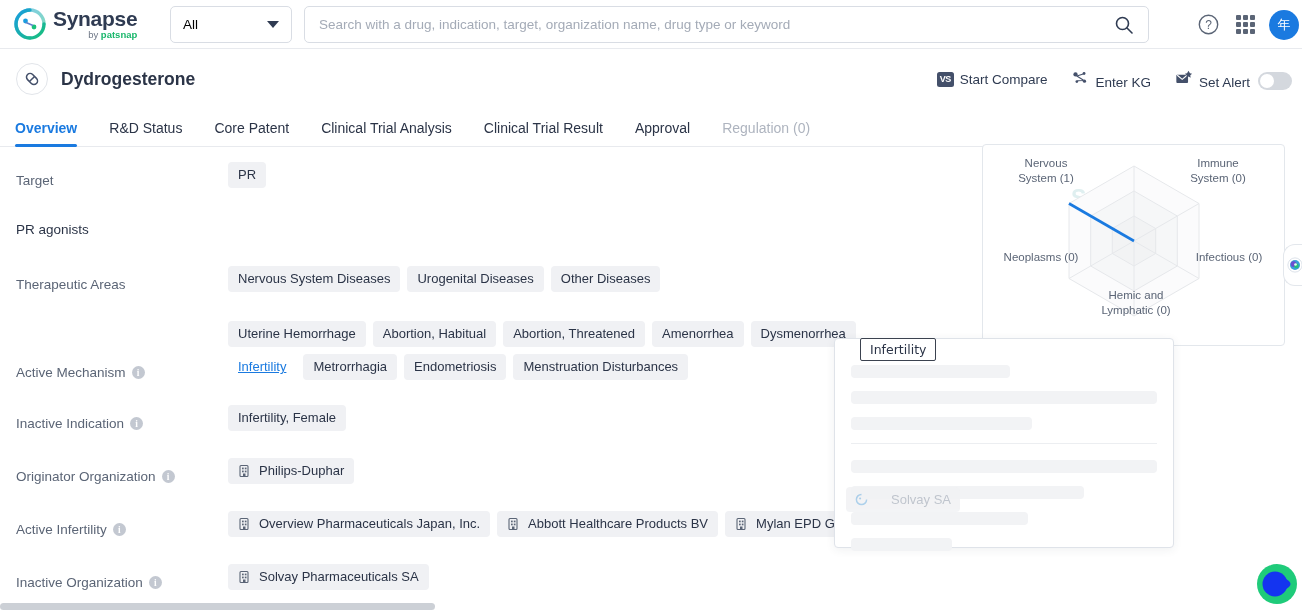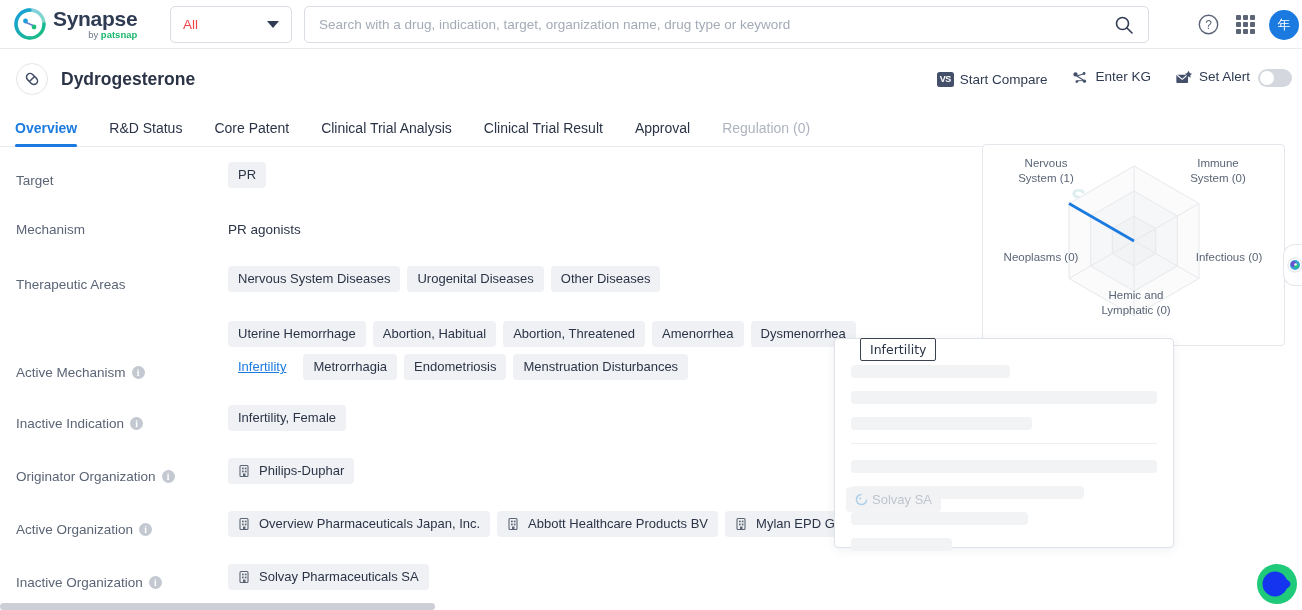--- a/index.html
+++ b/index.html
@@ -27,21 +27,21 @@
   .logo-sub {
     font-size: 9.5px; color: #6d7685; display: block; margin-top: 1px; text-align: right;
   }
   .logo-sub b { color: #1ab76c; font-weight: bold; }
 
   .scope-select {
     position: absolute; left: 170px; top: 6px;
     width: 122px; height: 37px;
     border: 1px solid #d9dde4; border-radius: 5px; background: #fff;
     display: flex; align-items: center; padding: 0 12px;
-    font-size: 13.5px; color: #ef4444; cursor: pointer; gap: 24px;
+    font-size: 13.5px; color: #000000; cursor: pointer; gap: 24px;
   }
   .scope-select .caret {
     margin-left: auto;
     width: 0; height: 0;
     border-left: 6px solid transparent; border-right: 6px solid transparent;
     border-top: 7px solid #2f3b52;
   }
   .searchbox {
     position: absolute; left: 304px; top: 6px;
     width: 845px; height: 37px;
@@ -76,21 +76,21 @@
     border: 1px solid #e2e5ea; display: flex; align-items: center; justify-content: center;
     flex: 0 0 32px;
   }
   .drug-name {
     margin-left: 13px; font-size: 17.5px; font-weight: bold; color: #2b3447;
   }
   .drug-actions {
     position: absolute; right: 10px; top: 0; height: 60px;
     display: flex; align-items: center; gap: 24px;
   }
-  .act { display: flex; align-items: flex-start; gap: 6px; font-size: 13.5px; color: #2f3b52; cursor: pointer; }
+  .act { display: flex; align-items: flex-end; gap: 6px; font-size: 13.5px; color: #2f3b52; cursor: pointer; }
   .vs-badge {
     width: 17px; height: 15px; background: #44506a; border-radius: 2.5px; color: #fff;
     font-size: 9px; font-weight: bold; display: flex; align-items: center; justify-content: center;
     letter-spacing: -0.5px;
   }
   .toggle {
     width: 34px; height: 18px; border-radius: 9px; background: #d4d8de;
     position: relative; cursor: pointer; margin-left: 2px;
   }
   .toggle::after {
@@ -158,21 +158,21 @@
   .skeleton-card {
     position: absolute; left: 834px; top: 338px; width: 340px; height: 210px;
     background: #fff; border: 1px solid #dfe3e9; border-radius: 4px;
     box-shadow: 0 2px 10px rgba(40,50,70,0.07); padding: 14px 16px;
   }
   .sk { background: #f2f3f5; border-radius: 4px; height: 13px; margin-bottom: 13px; }
   .sk-divider { height: 1px; background: #eceef1; margin: 6px 0 16px 0; }
   .ghost-chip {
     position: absolute; left: 11px; top: 148px; background: #f1f2f4; border-radius: 4px;
     padding: 5px 9px; font-size: 13px; color: #b6bcc6;
-    display: inline-flex; align-items: center; gap: 3px; opacity: .85;
+    display: inline-flex; align-items: center; gap: 22px; opacity: .85;
   }
   .tooltip {
     position: absolute; left: 860px; top: 338px;
     background: #fff; border: 1px solid #3b424f; border-radius: 2px;
     padding: 3px 9px; font-size: 12.5px; color: #2b3447;
     font-family: "DejaVu Sans", sans-serif;
   }
 
   
   .side-tab {
@@ -314,23 +314,20 @@
         <span>Target</span>
       </div>
     <div class="row-val">
       <span class="chip">
           <span>PR</span>
         </span>
     </div>
   </div>
 
   <div class="row" style="margin-top:29px">
-    <div class="row-label">
-        <span>Mechanism</span>
-      </div>
     <div class="row-val">
       <span class="plain-text">PR agonists</span>
     </div>
   </div>
 
   <div class="row" style="margin-top:28px">
     <div class="row-label">
         <span>Therapeutic Areas</span>
       </div>
     <div class="row-val">
@@ -411,21 +408,21 @@
             <rect x="5" y="9.5" width="2.5" height="3" fill="#5b6576"></rect>
           </svg>
         </span>
         <span>Philips-Duphar</span>
       </span>
     </div>
   </div>
 
   <div class="row" style="margin-top:26px">
     <div class="row-label">
-      <span>Active Organization</span>
+      <span>Active Infertility</span>
       <span class="info-i">i</span>
     </div>
     <div class="row-val" style="flex-wrap:nowrap">
       <span class="chip">
         <span class="org-icn">
           <svg viewBox="0 0 14 14" width="14" height="14">
             <rect x="2" y="1.5" width="8" height="11" rx="1" fill="none" stroke="#5b6576" stroke-width="1.1"></rect>
             <rect x="4" y="3.6" width="1.7" height="1.7" fill="#5b6576"></rect>
               <rect x="6.8" y="3.6" width="1.7" height="1.7" fill="#5b6576"></rect>
             <rect x="4" y="6.6" width="1.7" height="1.7" fill="#5b6576"></rect>

